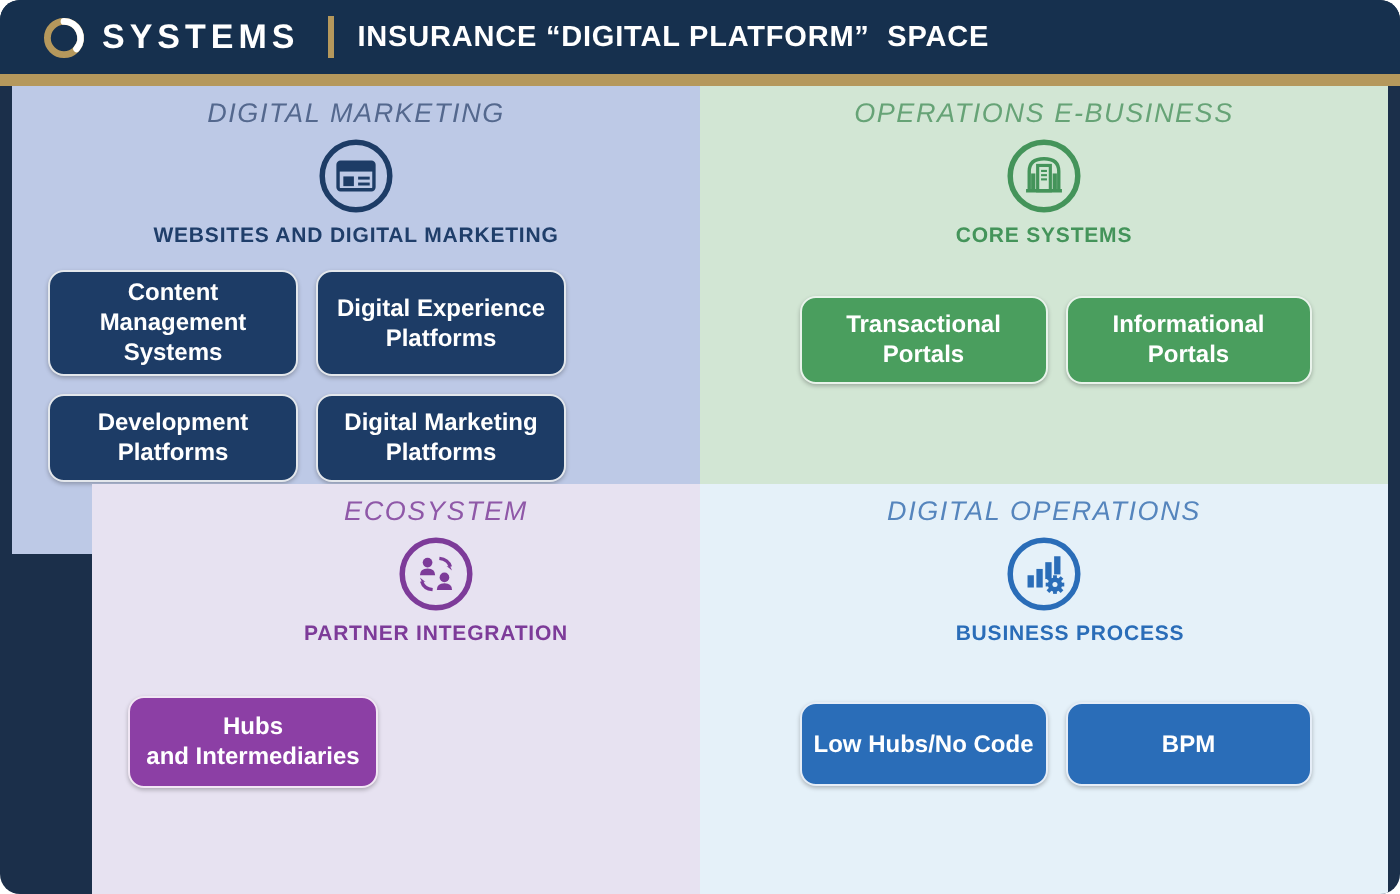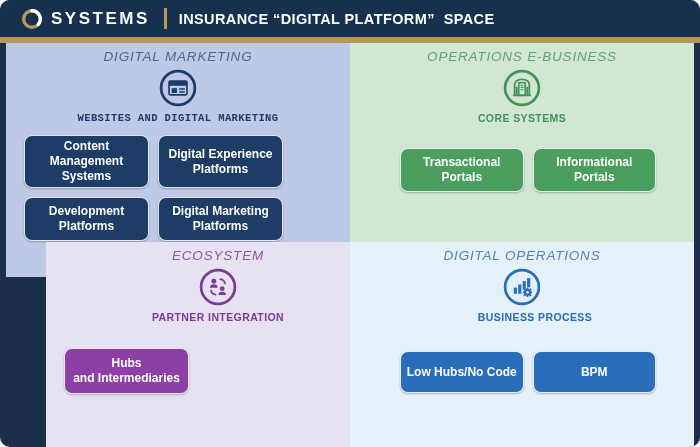--- a/index.html
+++ b/index.html
@@ -18,21 +18,21 @@
   .quad.tr{left:344px;top:0;background:#d2e6d4;}
   .quad.bl{left:0;top:199px;background:#e7e2f1;margin-left:40px;}
   .quad.br{left:344px;top:199px;background:#e5f1f9;}
   .q-title{position:absolute;top:6px;left:0;width:100%;text-align:center;font-style:italic;font-size:13.5px;font-weight:400;letter-spacing:0.8px;margin:0;}
   .tl .q-title{color:#54688e;}
   .tr .q-title{color:#66a376;}
   .bl .q-title{color:#8f58a8;}
   .br .q-title{color:#5585bd;}
   .q-icon{position:absolute;top:26px;left:0;width:100%;display:flex;justify-content:center;}
   .q-sub{position:absolute;top:69px;left:0;width:100%;text-align:center;font-size:10.5px;font-weight:bold;letter-spacing:0.4px;margin:0;}
-  .tl .q-sub{color:#1f3e6a;font-family:Liberation Mono, monospace;}
+  .tl .q-sub{color:#1f3e6a;}
   .tr .q-sub{color:#44945a;}
   .bl .q-sub{color:#7d3b99;}
   .br .q-sub{color:#2a6db8;padding-left:13px;}
   .boxes{position:absolute;display:grid;grid-template-columns:1fr 1fr;gap:9px;}
   .tl .boxes{left:18px;top:92px;width:259px;}
   .tr .boxes{left:50px;top:105px;width:256px;}
   .bl .boxes{left:18px;top:106px;width:259px;}
   .br .boxes{left:50px;top:109px;width:256px;}
   .box{min-height:44px;border-radius:8px;border:1.5px solid rgba(255,255,255,0.88);color:#ffffff;
        font-size:12px;font-weight:bold;line-height:1.25;display:flex;align-items:center;justify-content:center;

